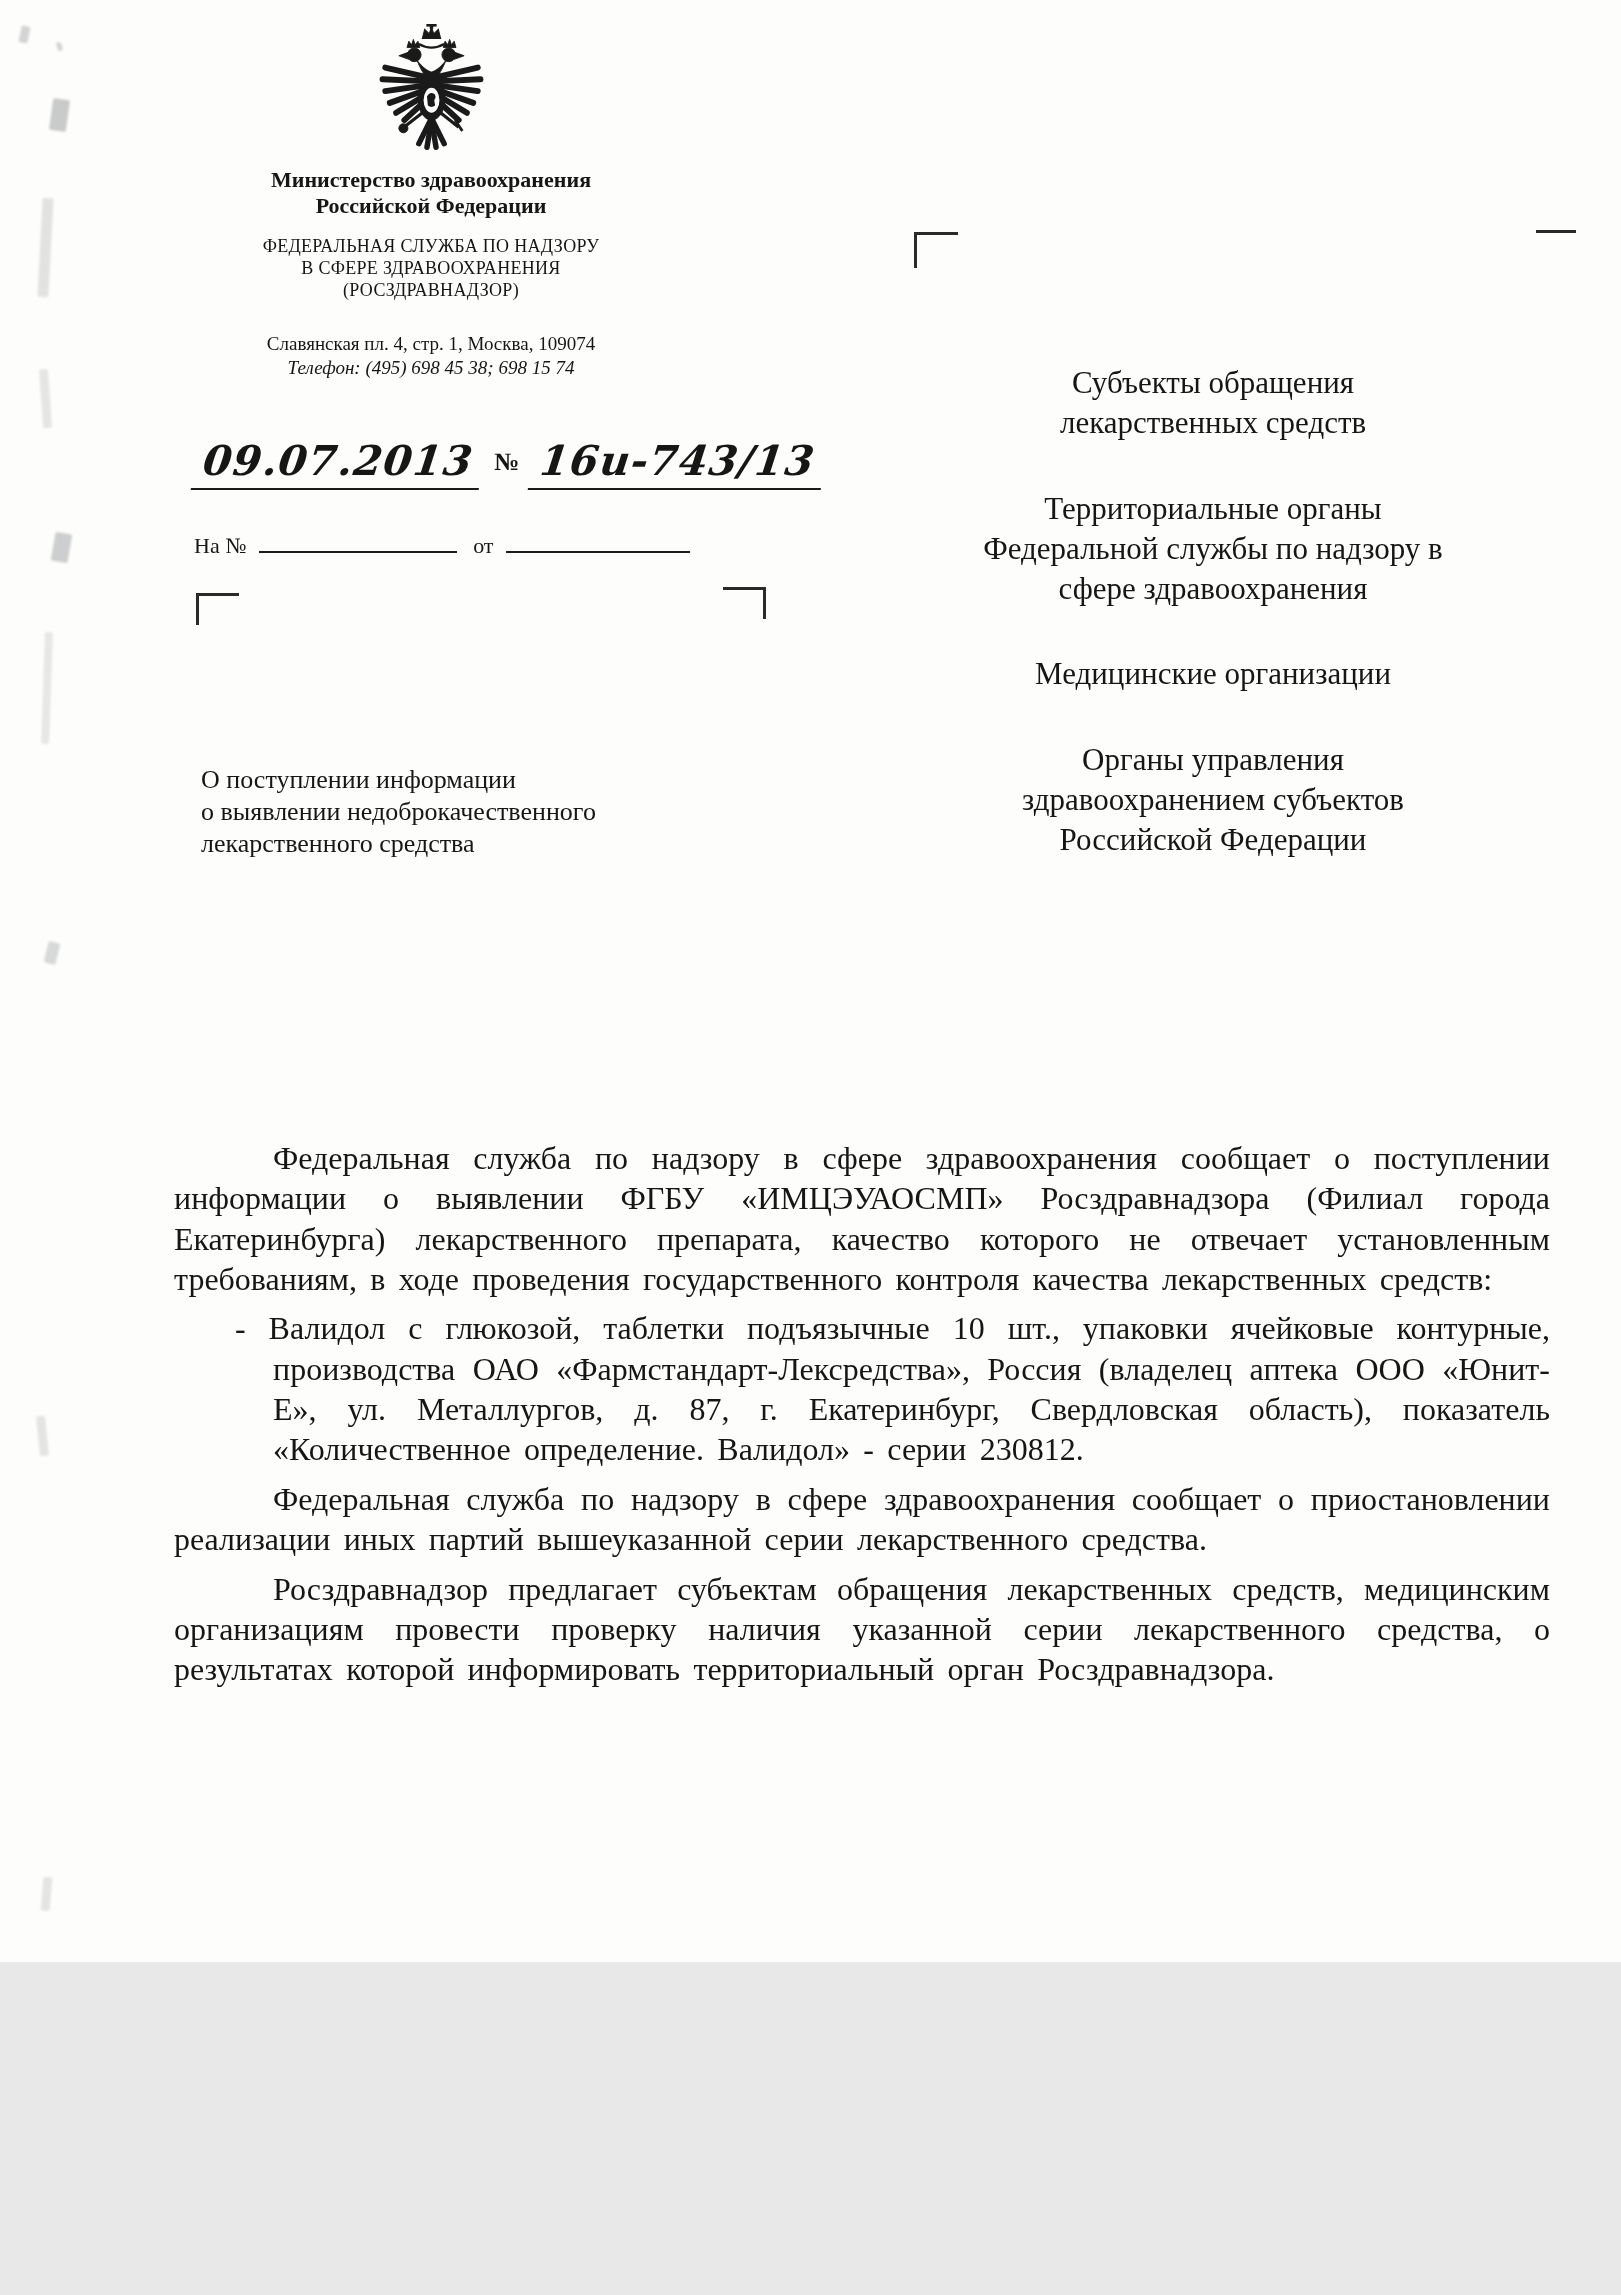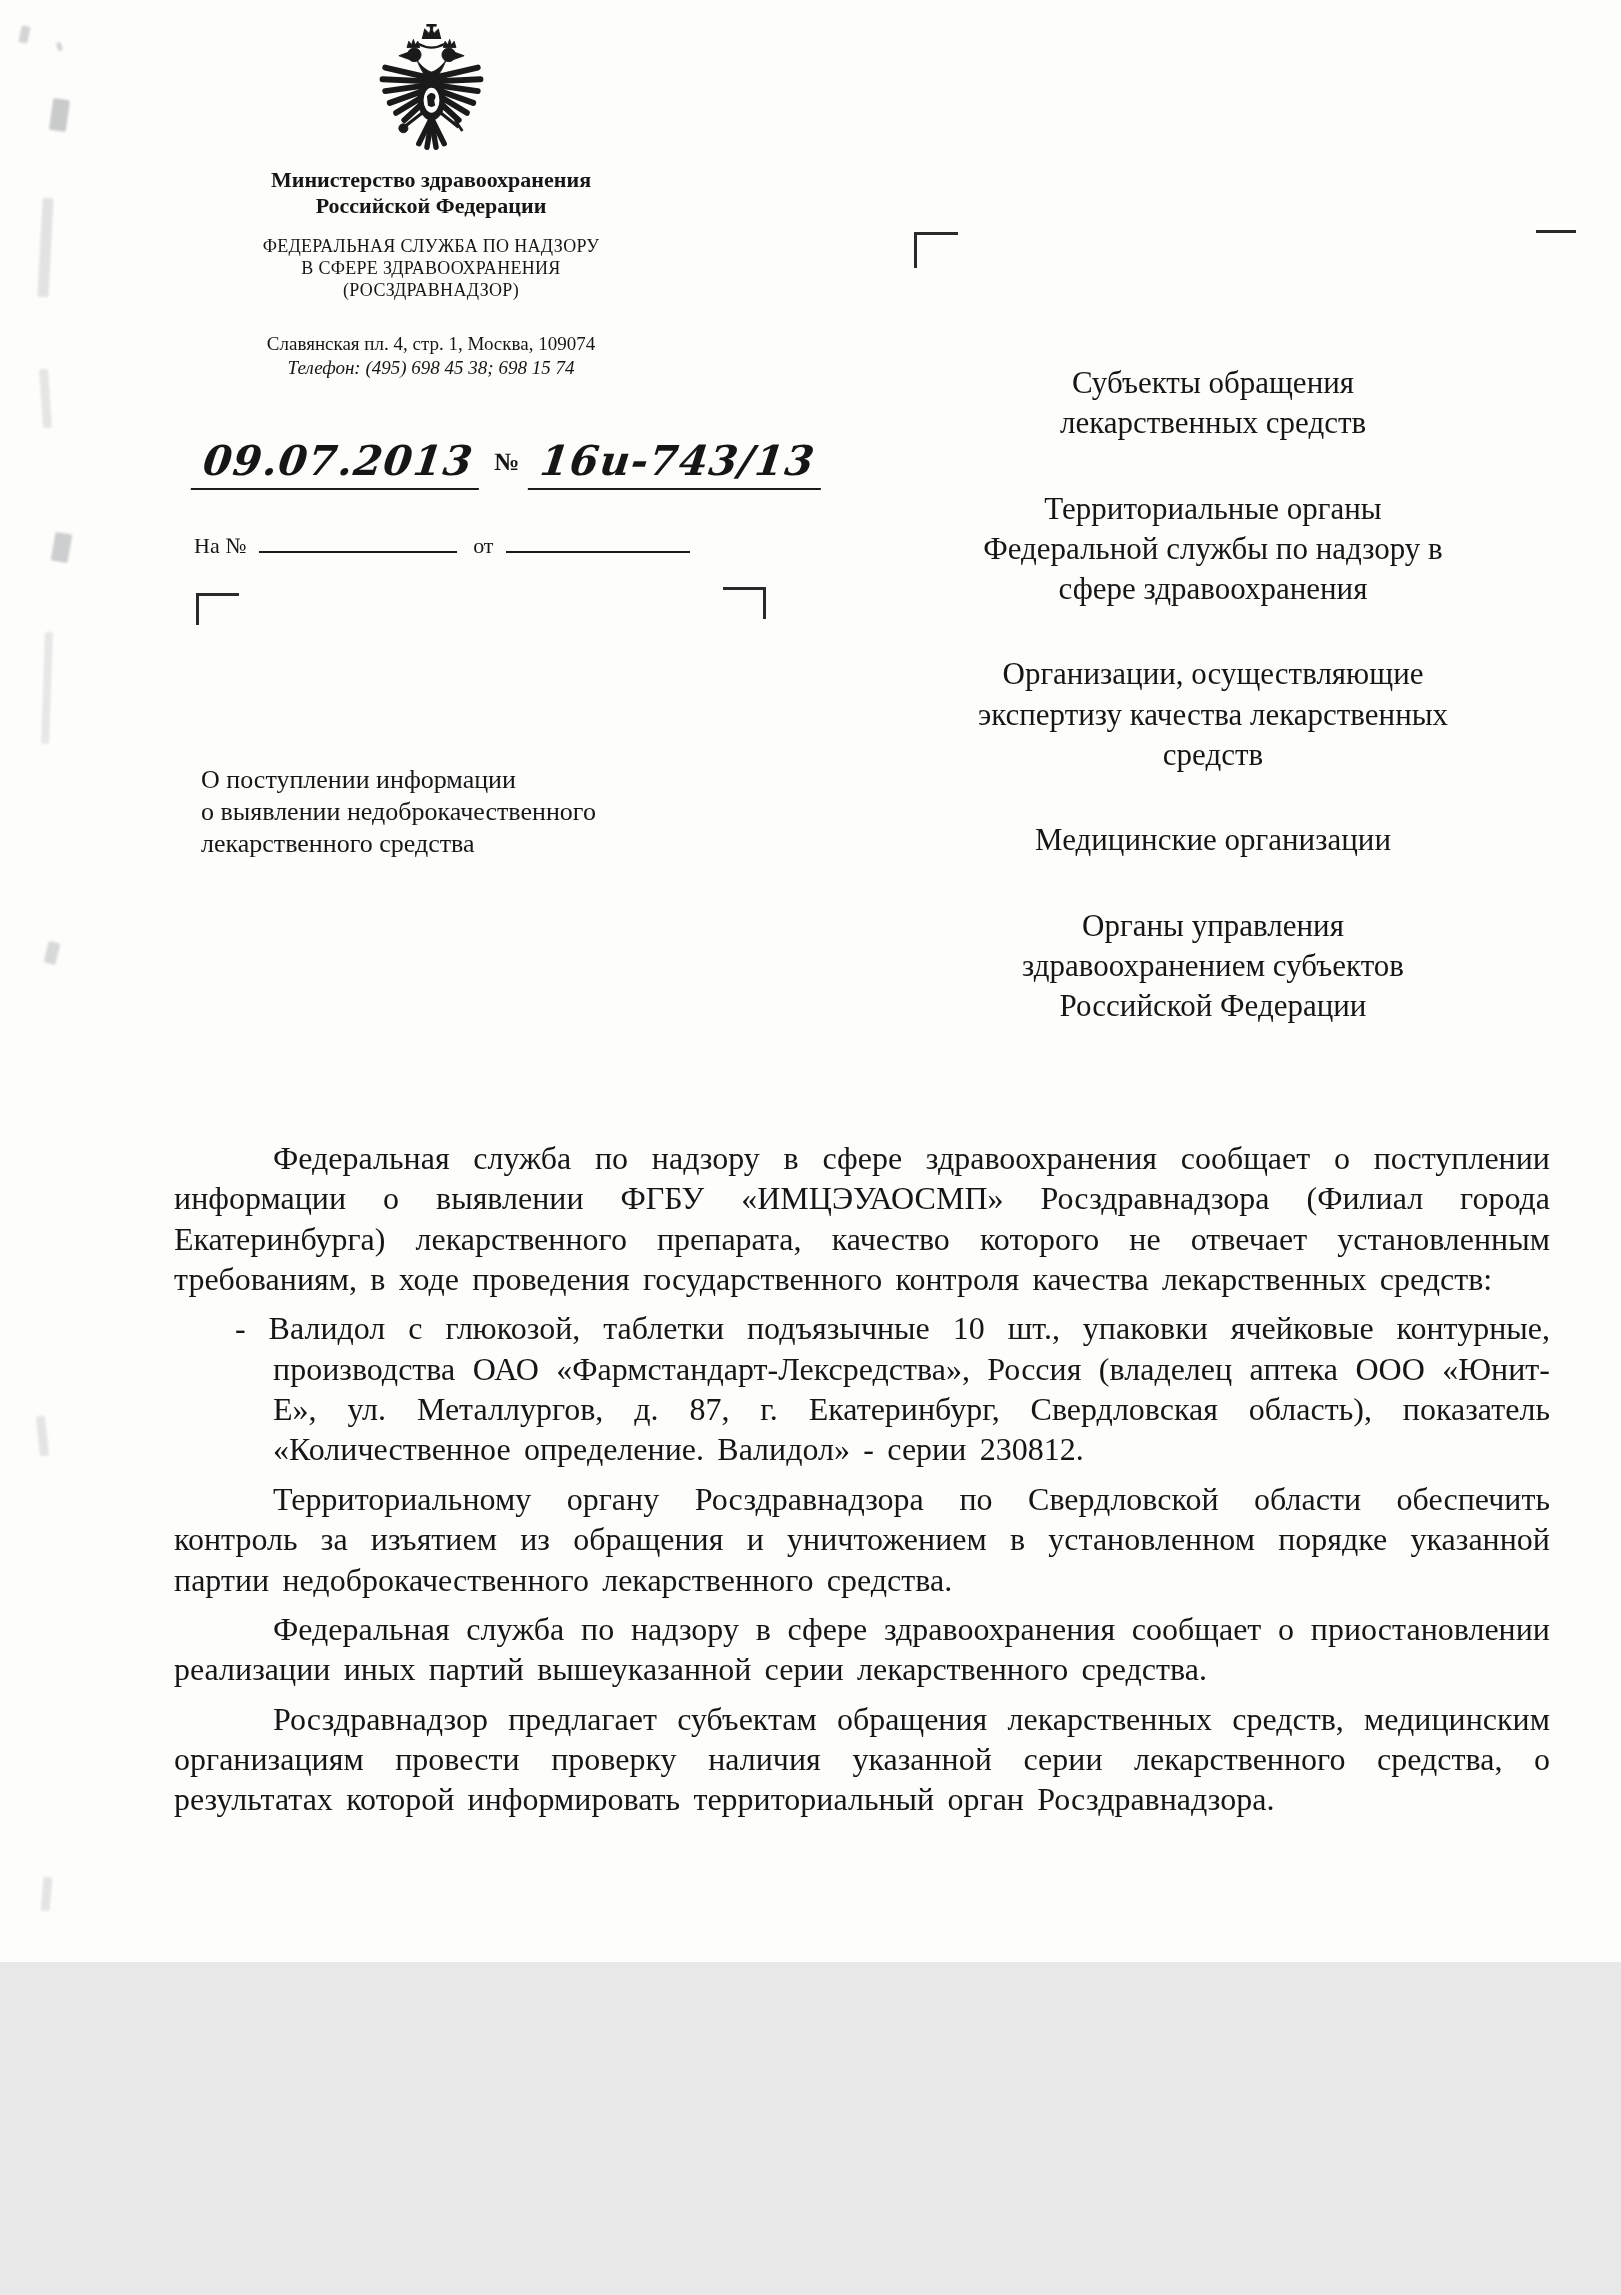--- a/index.html
+++ b/index.html
@@ -175,33 +175,29 @@
   <div class="subject pre">О поступлении информации
 о выявлении недоброкачественного
 лекарственного средства</div>
 
   <div class="recipients">
     <div class="recipient pre">Субъекты обращения
 лекарственных средств</div>
     <div class="recipient pre">Территориальные органы
 Федеральной службы по надзору в
 сфере здравоохранения</div>
-    <div class="recipient pre">Организации, осуществляющие
-экспертизу качества лекарственных
-средств</div>
     <div class="recipient pre">Медицинские организации</div>
     <div class="recipient pre">Органы управления
 здравоохранением субъектов
 Российской Федерации</div>
   </div>
 
   <div class="body">
     <p>Федеральная служба по надзору в сфере здравоохранения сообщает о поступлении информации о выявлении ФГБУ «ИМЦЭУАОСМП» Росздравнадзора (Филиал города Екатеринбурга) лекарственного препарата, качество которого не отвечает установленным требованиям, в ходе проведения государственного контроля качества лекарственных средств:</p>
     <div class="bullet">- Валидол с глюкозой, таблетки подъязычные 10 шт., упаковки ячейковые контурные, производства ОАО «Фармстандарт-Лексредства», Россия (владелец аптека ООО «Юнит-Е», ул. Металлургов, д. 87, г. Екатеринбург, Свердловская область), показатель «Количественное определение. Валидол» - серии 230812.</div>
-    <p>Территориальному органу Росздравнадзора по Свердловской области обеспечить контроль за изъятием из обращения и уничтожением в установленном порядке указанной партии недоброкачественного лекарственного средства.</p>
     <p>Федеральная служба по надзору в сфере здравоохранения сообщает о приостановлении реализации иных партий вышеуказанной серии лекарственного средства.</p>
     <p>Росздравнадзор предлагает субъектам обращения лекарственных средств, медицинским организациям провести проверку наличия указанной серии лекарственного средства, о результатах которой информировать территориальный орган Росздравнадзора.</p>
   </div>
 
   <div class="mark bottom-line"></div>
 
 </div>
 
 
 </body></html>

